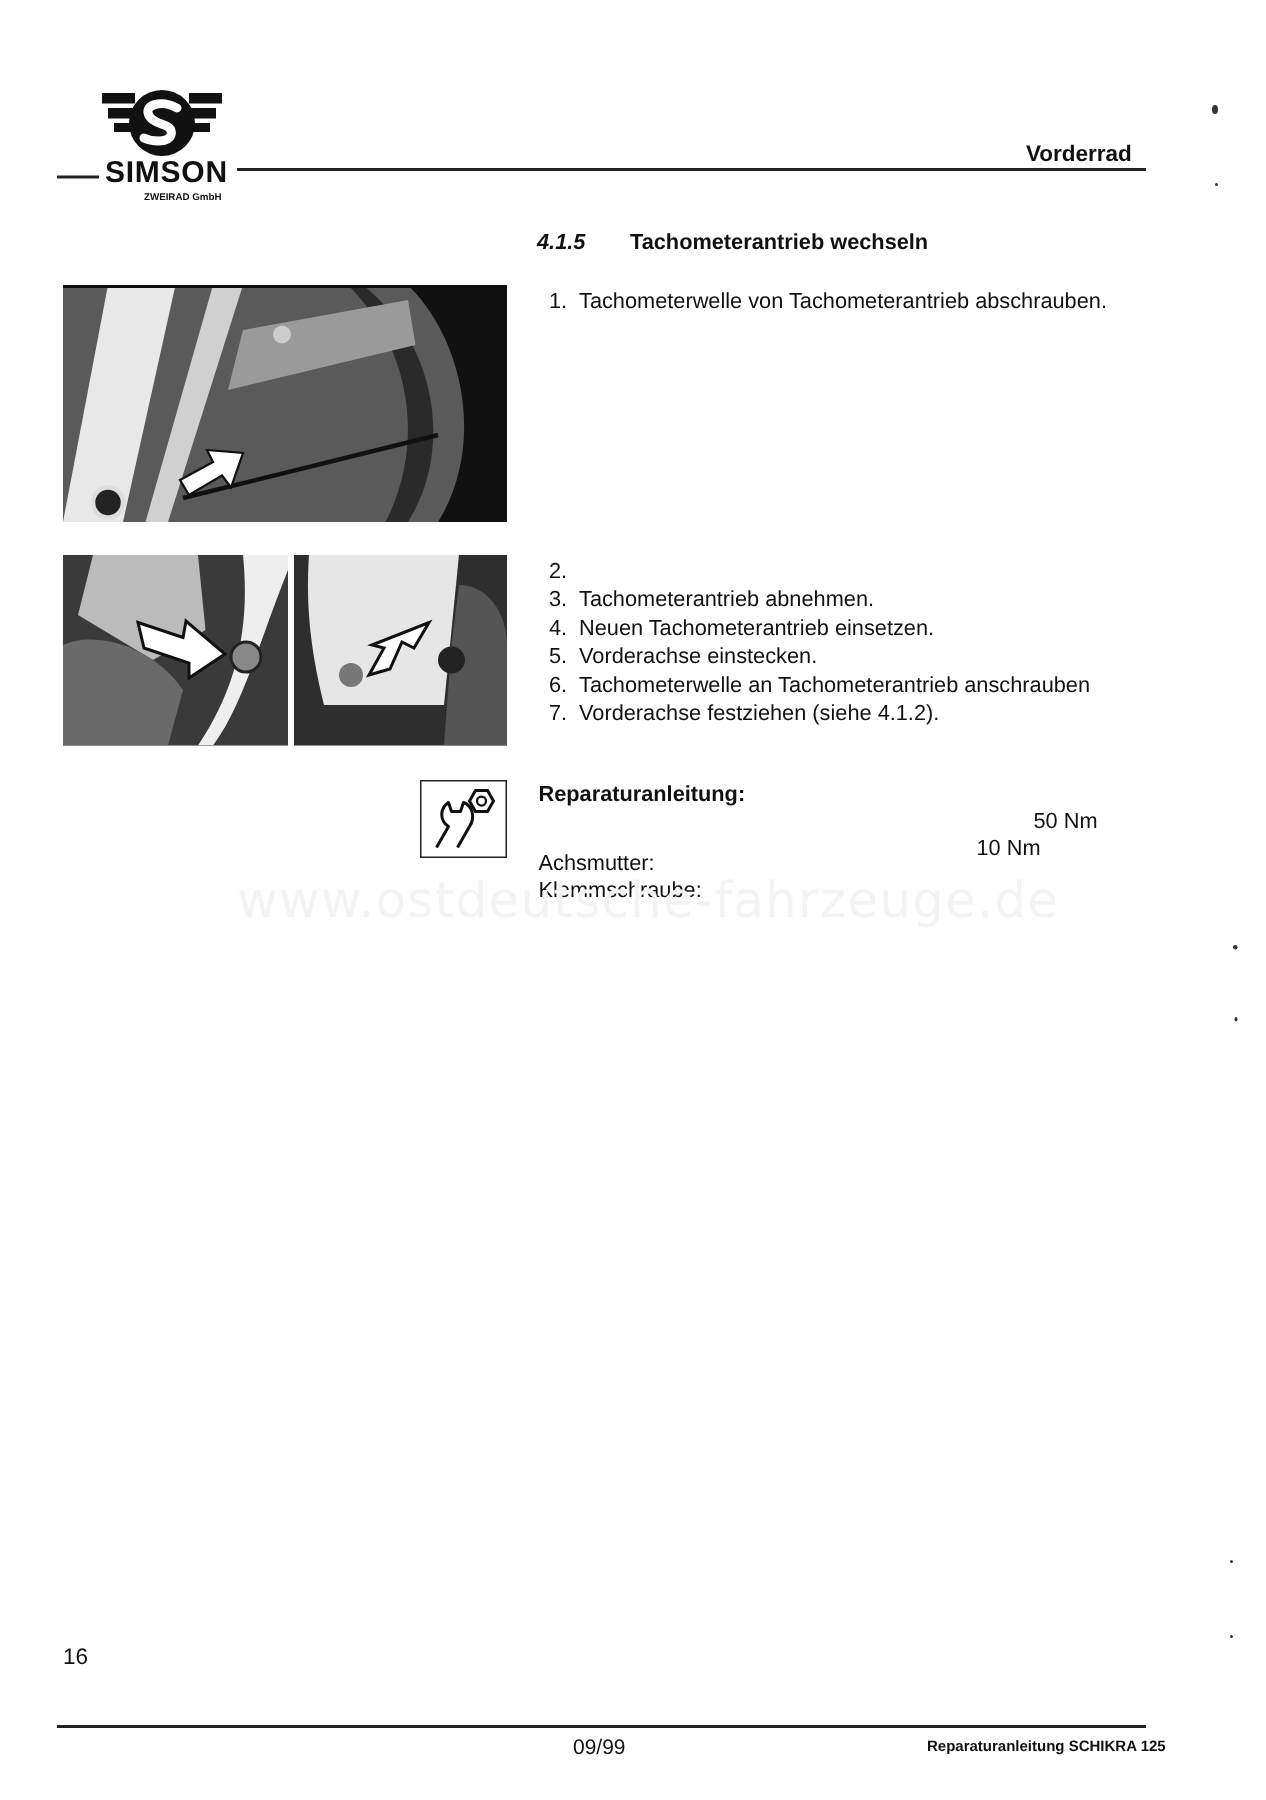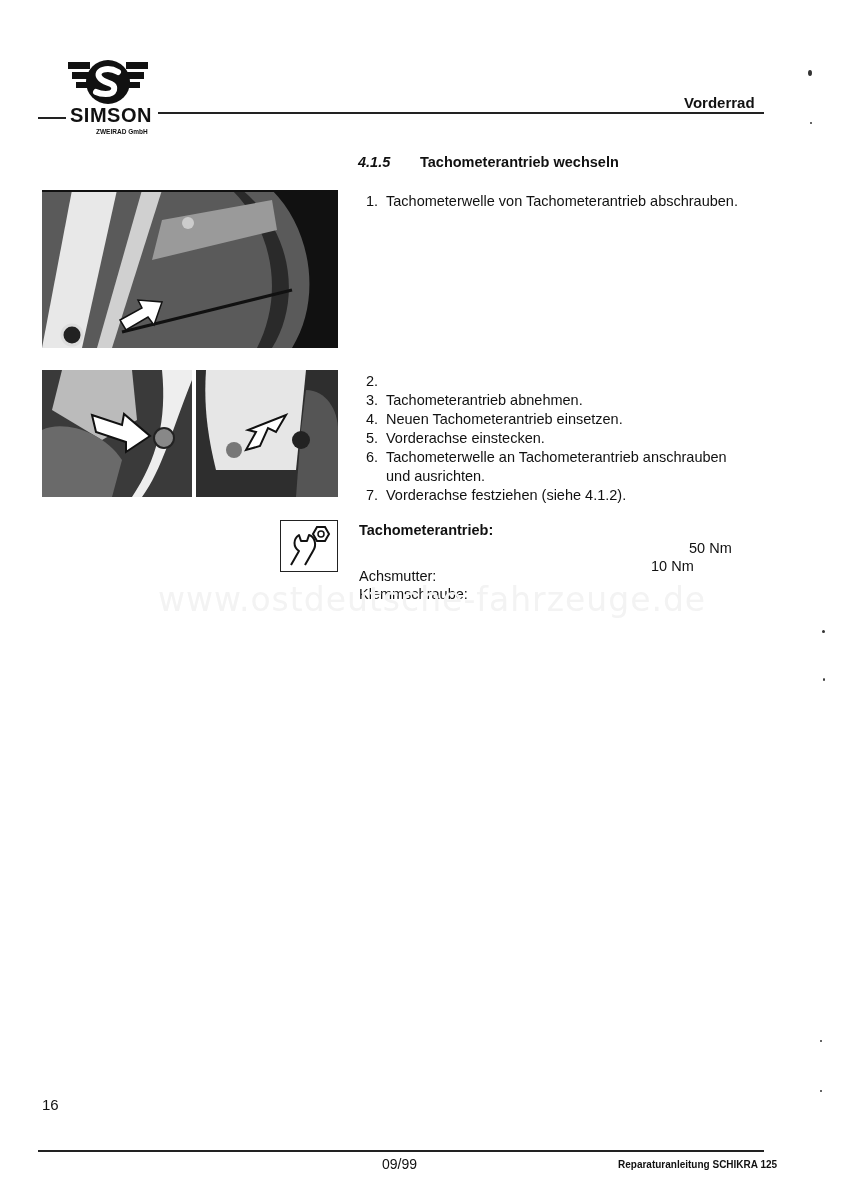--- a/index.html
+++ b/index.html
@@ -114,37 +114,33 @@
     </div>
   <div class="row">
       <span class="n">5.</span>
       <span>Vorderachse einstecken.</span>
     </div>
   <div class="row">
       <span class="n">6.</span>
       <span>Tachometerwelle an Tachometerantrieb anschrauben</span>
     </div>
   <div class="row">
-      <span class="n"></span>
-      <span>und ausrichten.</span>
-    </div>
-  <div class="row">
       <span class="n">7.</span>
       <span>Vorderachse festziehen (siehe 4.1.2).</span>
     </div>
 </div>
 
 <div class="abs torque-icon">
   <svg width="55" height="49" viewBox="0 0 55 49">
     <path d="M10 44 L18 30 C12 26, 12 18, 18 14 L20 20 L26 20 L28 14 C34 16, 36 24, 32 30 L24 44" fill="none" stroke="#111" stroke-width="2" stroke-linejoin="round"></path>
     <polygon points="36,6 44,6 48,13 44,20 36,20 32,13" fill="none" stroke="#111" stroke-width="2"></polygon>
     <circle cx="40" cy="13" r="3" fill="none" stroke="#111" stroke-width="1.5"></circle>
   </svg>
 </div>
-<div class="abs torque-title">Tachometerantrieb:</div>
+<div class="abs torque-title">Reparaturanleitung:</div>
 <div class="abs torque-row" style="top:540px;">
   <span>Achsmutter:</span>
 </div>
 <div class="abs tval" style="left:689px; top:540px;">50 Nm</div>
 <div class="abs torque-row" style="top:558px;">
   <span>Klemmschraube:</span>
 </div>
 <div class="abs tval" style="left:651px; top:558px;">10 Nm</div>
 
 <div class="abs watermark">www.ostdeutsche-fahrzeuge.de</div>

